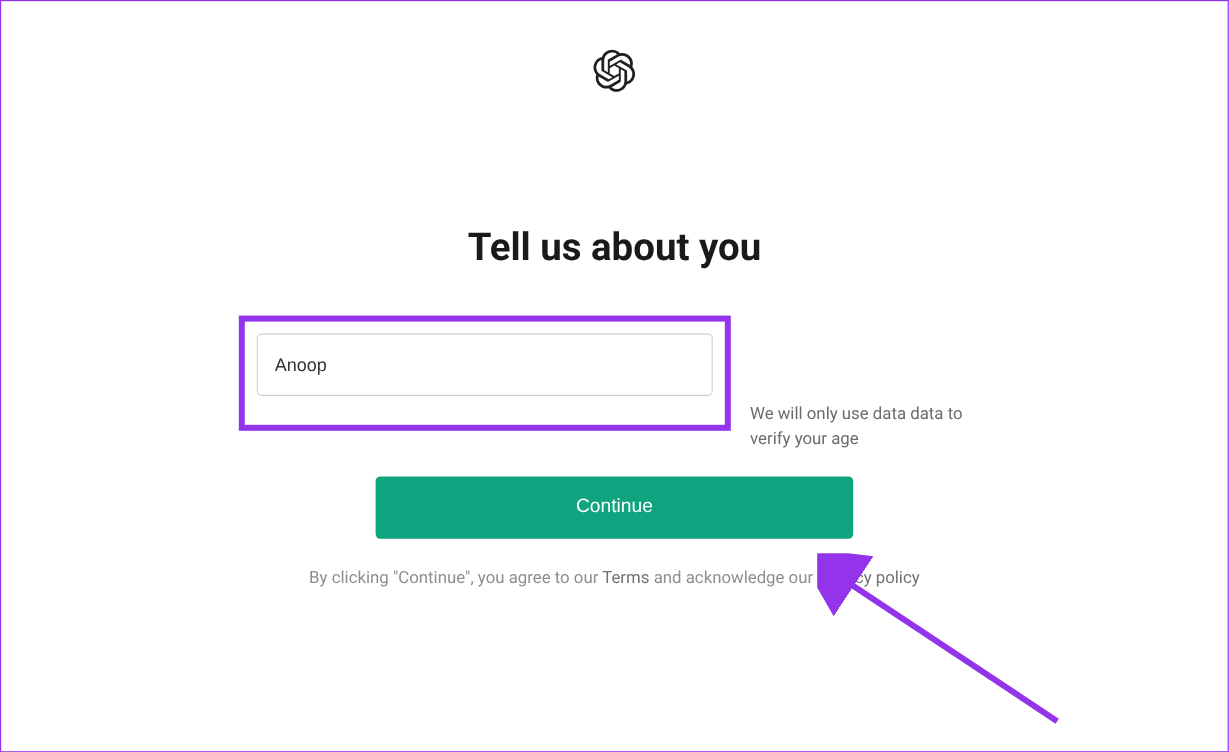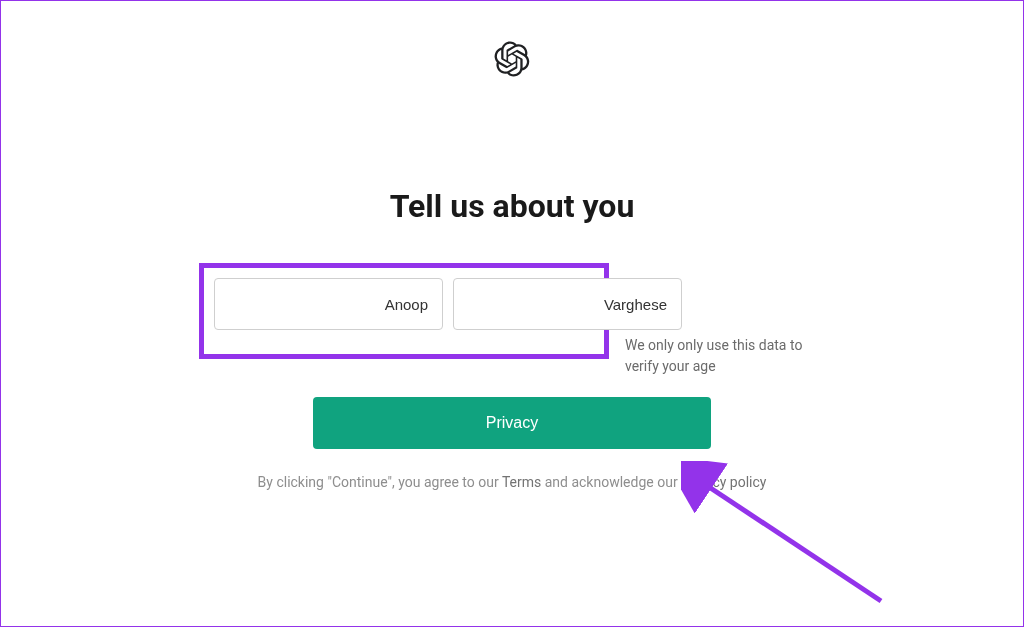--- a/index.html
+++ b/index.html
@@ -53,21 +53,20 @@
     .text-input {
       flex: 1;
       height: 52px;
       padding: 0 14px;
       font-size: 15px;
       color: #333;
       border: 1px solid #cfcfcf;
       border-radius: 4px;
       outline: none;
       background: #fff;
-      text-align: right;
     }
     .birthday-input {
       width: 100%;
       height: 52px;
       padding: 0 14px;
       font-size: 15px;
       color: #333;
       border: 1px solid #10a37f;
       border-radius: 4px;
       outline: none;
@@ -121,27 +120,26 @@
       <path d="M37.5324 16.8707C37.9808 15.5241 38.1363 14.0974 37.9886 12.6859C37.8409 11.2744 37.3934 9.91076 36.676 8.68622C35.6126 6.83404 33.9882 5.3676 32.0373 4.4985C30.0864 3.62941 27.9098 3.40259 25.8215 3.85078C24.8796 2.7893 23.7219 1.94125 22.4257 1.36341C21.1295 0.785575 19.7249 0.491269 18.3058 0.500197C16.1708 0.495044 14.0893 1.16803 12.3614 2.42214C10.6335 3.67624 9.34853 5.44666 8.6917 7.47815C7.30085 7.76286 5.98686 8.3414 4.8377 9.17505C3.68854 10.0087 2.73073 11.0782 2.02839 12.312C0.956464 14.1591 0.498905 16.2988 0.721698 18.4228C0.944492 20.5467 1.83612 22.5449 3.268 24.1293C2.81966 25.4759 2.66413 26.9026 2.81182 28.3141C2.95951 29.7256 3.40701 31.0892 4.12437 32.3138C5.18791 34.1659 6.8123 35.6322 8.76321 36.5013C10.7141 37.3704 12.8907 37.5973 14.9789 37.1492C15.9208 38.2107 17.0786 39.0587 18.3747 39.6366C19.6709 40.2144 21.0755 40.5087 22.4946 40.4998C24.6307 40.5054 26.7133 39.8321 28.4418 38.5772C30.1704 37.3223 31.4556 35.5506 32.1119 33.5179C33.5027 33.2332 34.8167 32.6547 35.9659 31.821C37.115 30.9874 38.0728 29.9178 38.7752 28.684C39.8458 26.8371 40.3023 24.6979 40.0789 22.5748C39.8556 20.4517 38.9639 18.4544 37.5324 16.8707ZM22.4978 37.8849C20.7443 37.8874 19.0459 37.2733 17.6994 36.1501C17.7601 36.117 17.8666 36.0586 17.936 36.0161L25.9004 31.4156C26.1003 31.3019 26.2663 31.137 26.3813 30.9378C26.4964 30.7386 26.5563 30.5124 26.5549 30.2825V19.0542L29.9213 20.998C29.9389 21.0068 29.9541 21.0198 29.9656 21.0359C29.977 21.052 29.9842 21.0707 29.9867 21.0902V30.3889C29.9842 32.375 29.1946 34.2791 27.7909 35.6841C26.3872 37.0892 24.4838 37.8806 22.4978 37.8849ZM6.39227 31.0064C5.51397 29.4888 5.19742 27.7107 5.49804 25.9832C5.55718 26.0187 5.66048 26.0818 5.73461 26.1244L13.699 30.7248C13.8975 30.8408 14.1233 30.902 14.3532 30.902C14.583 30.902 14.8088 30.8408 15.0073 30.7248L24.731 25.1103V28.9979C24.7321 29.0177 24.7283 29.0376 24.7199 29.0556C24.7115 29.0736 24.6988 29.0893 24.6829 29.1012L16.6317 33.7497C14.9096 34.7416 12.8643 35.0097 10.9447 34.4954C9.02506 33.9811 7.38785 32.7263 6.39227 31.0064ZM4.29707 13.6194C5.17156 12.0998 6.55279 10.9364 8.19885 10.3327C8.19885 10.4013 8.19491 10.5228 8.19491 10.6071V19.808C8.19351 20.0378 8.25334 20.2638 8.36823 20.4629C8.48312 20.6619 8.64893 20.8267 8.84863 20.9404L18.5723 26.5542L15.206 28.4979C15.1894 28.5089 15.1703 28.5155 15.1505 28.5173C15.1307 28.5191 15.1107 28.516 15.0924 28.5082L7.04046 23.8557C5.32135 22.8601 4.06716 21.2235 3.55289 19.3046C3.03862 17.3858 3.30624 15.3413 4.29707 13.6194ZM31.955 20.0556L22.2312 14.4411L25.5976 12.4981C25.6142 12.4872 25.6333 12.4805 25.6531 12.4787C25.6729 12.4769 25.6928 12.4801 25.7111 12.4879L33.7631 17.1364C34.9967 17.849 36.0017 18.8982 36.6606 20.1613C37.3194 21.4244 37.6047 22.849 37.4832 24.2684C37.3617 25.6878 36.8382 27.0432 35.9743 28.1759C35.1103 29.3086 33.9415 30.1717 32.6047 30.6641C32.6047 30.5947 32.6047 30.4733 32.6047 30.3889V21.188C32.6066 20.9586 32.5474 20.7328 32.4332 20.5338C32.319 20.3348 32.154 20.1698 31.955 20.0556ZM35.3055 15.0128C35.2464 14.9765 35.1431 14.9142 35.069 14.8717L27.1045 10.2712C26.906 10.1554 26.6803 10.0943 26.4504 10.0943C26.2206 10.0943 25.9948 10.1554 25.7963 10.2712L16.0726 15.8858V11.9982C16.0715 11.9783 16.0753 11.9585 16.0837 11.9405C16.0921 11.9225 16.1048 11.9068 16.1207 11.8949L24.1719 7.25025C25.4053 6.53903 26.8158 6.19376 28.2383 6.25482C29.6608 6.31589 31.0364 6.78077 32.2044 7.59508C33.3723 8.40939 34.2842 9.53945 34.8334 10.8531C35.3826 12.1667 35.5464 13.6095 35.3055 15.0128ZM14.2424 21.9419L10.8752 19.9981C10.8576 19.9893 10.8423 19.9763 10.8309 19.9602C10.8195 19.9441 10.8122 19.9254 10.8098 19.9058V10.6071C10.8107 9.18295 11.2173 7.78848 11.9819 6.58696C12.7466 5.38544 13.8377 4.42659 15.1275 3.82264C16.4173 3.21869 17.8524 2.99464 19.2649 3.1767C20.6775 3.35876 22.0089 3.93941 23.1034 4.85067C23.0427 4.88379 22.937 4.94215 22.8668 4.98473L14.9024 9.58517C14.7025 9.69878 14.5366 9.86356 14.4215 10.0626C14.3065 10.2616 14.2466 10.4877 14.2479 10.7175L14.2424 21.9419ZM16.071 17.9991L20.4018 15.4978L24.7325 17.9975V22.9985L20.4018 25.4983L16.071 22.9985V17.9991Z" fill="#202123"></path>
     </svg>
   </div>
 
   <h1 class="heading">Tell us about you</h1>
 
   <div class="form-area">
     <div class="fields-highlight">
       <div class="name-row">
         <input type="text" class="text-input" value="Anoop" style="">
-        <input type="text" class="text-input" value="Varghese" style="">
       </div>
     </div>
-    <div class="helper-text">We only only use this data to verify your age</div>
+    <div class="helper-text">We will only use data data to verify your age</div>
   </div>
 
-  <button class="continue-button">Privacy</button>
+  <button class="continue-button">Continue</button>
 
   <div class="disclaimer">
     <span>By clicking "Continue", you agree to our </span><a href="#" class="link">Terms</a><span> and acknowledge our </span><a href="#" class="link">Privacy policy</a>
   </div>
 
   <svg class="arrow-annotation" width="220" height="150" viewBox="0 0 220 150">
     <defs>
       <marker id="arrowhead" markerWidth="12" markerHeight="12" refX="2" refY="6" orient="auto">
         <polygon points="0 0, 12 6, 0 12" fill="#9333ea"></polygon>
       </marker>

